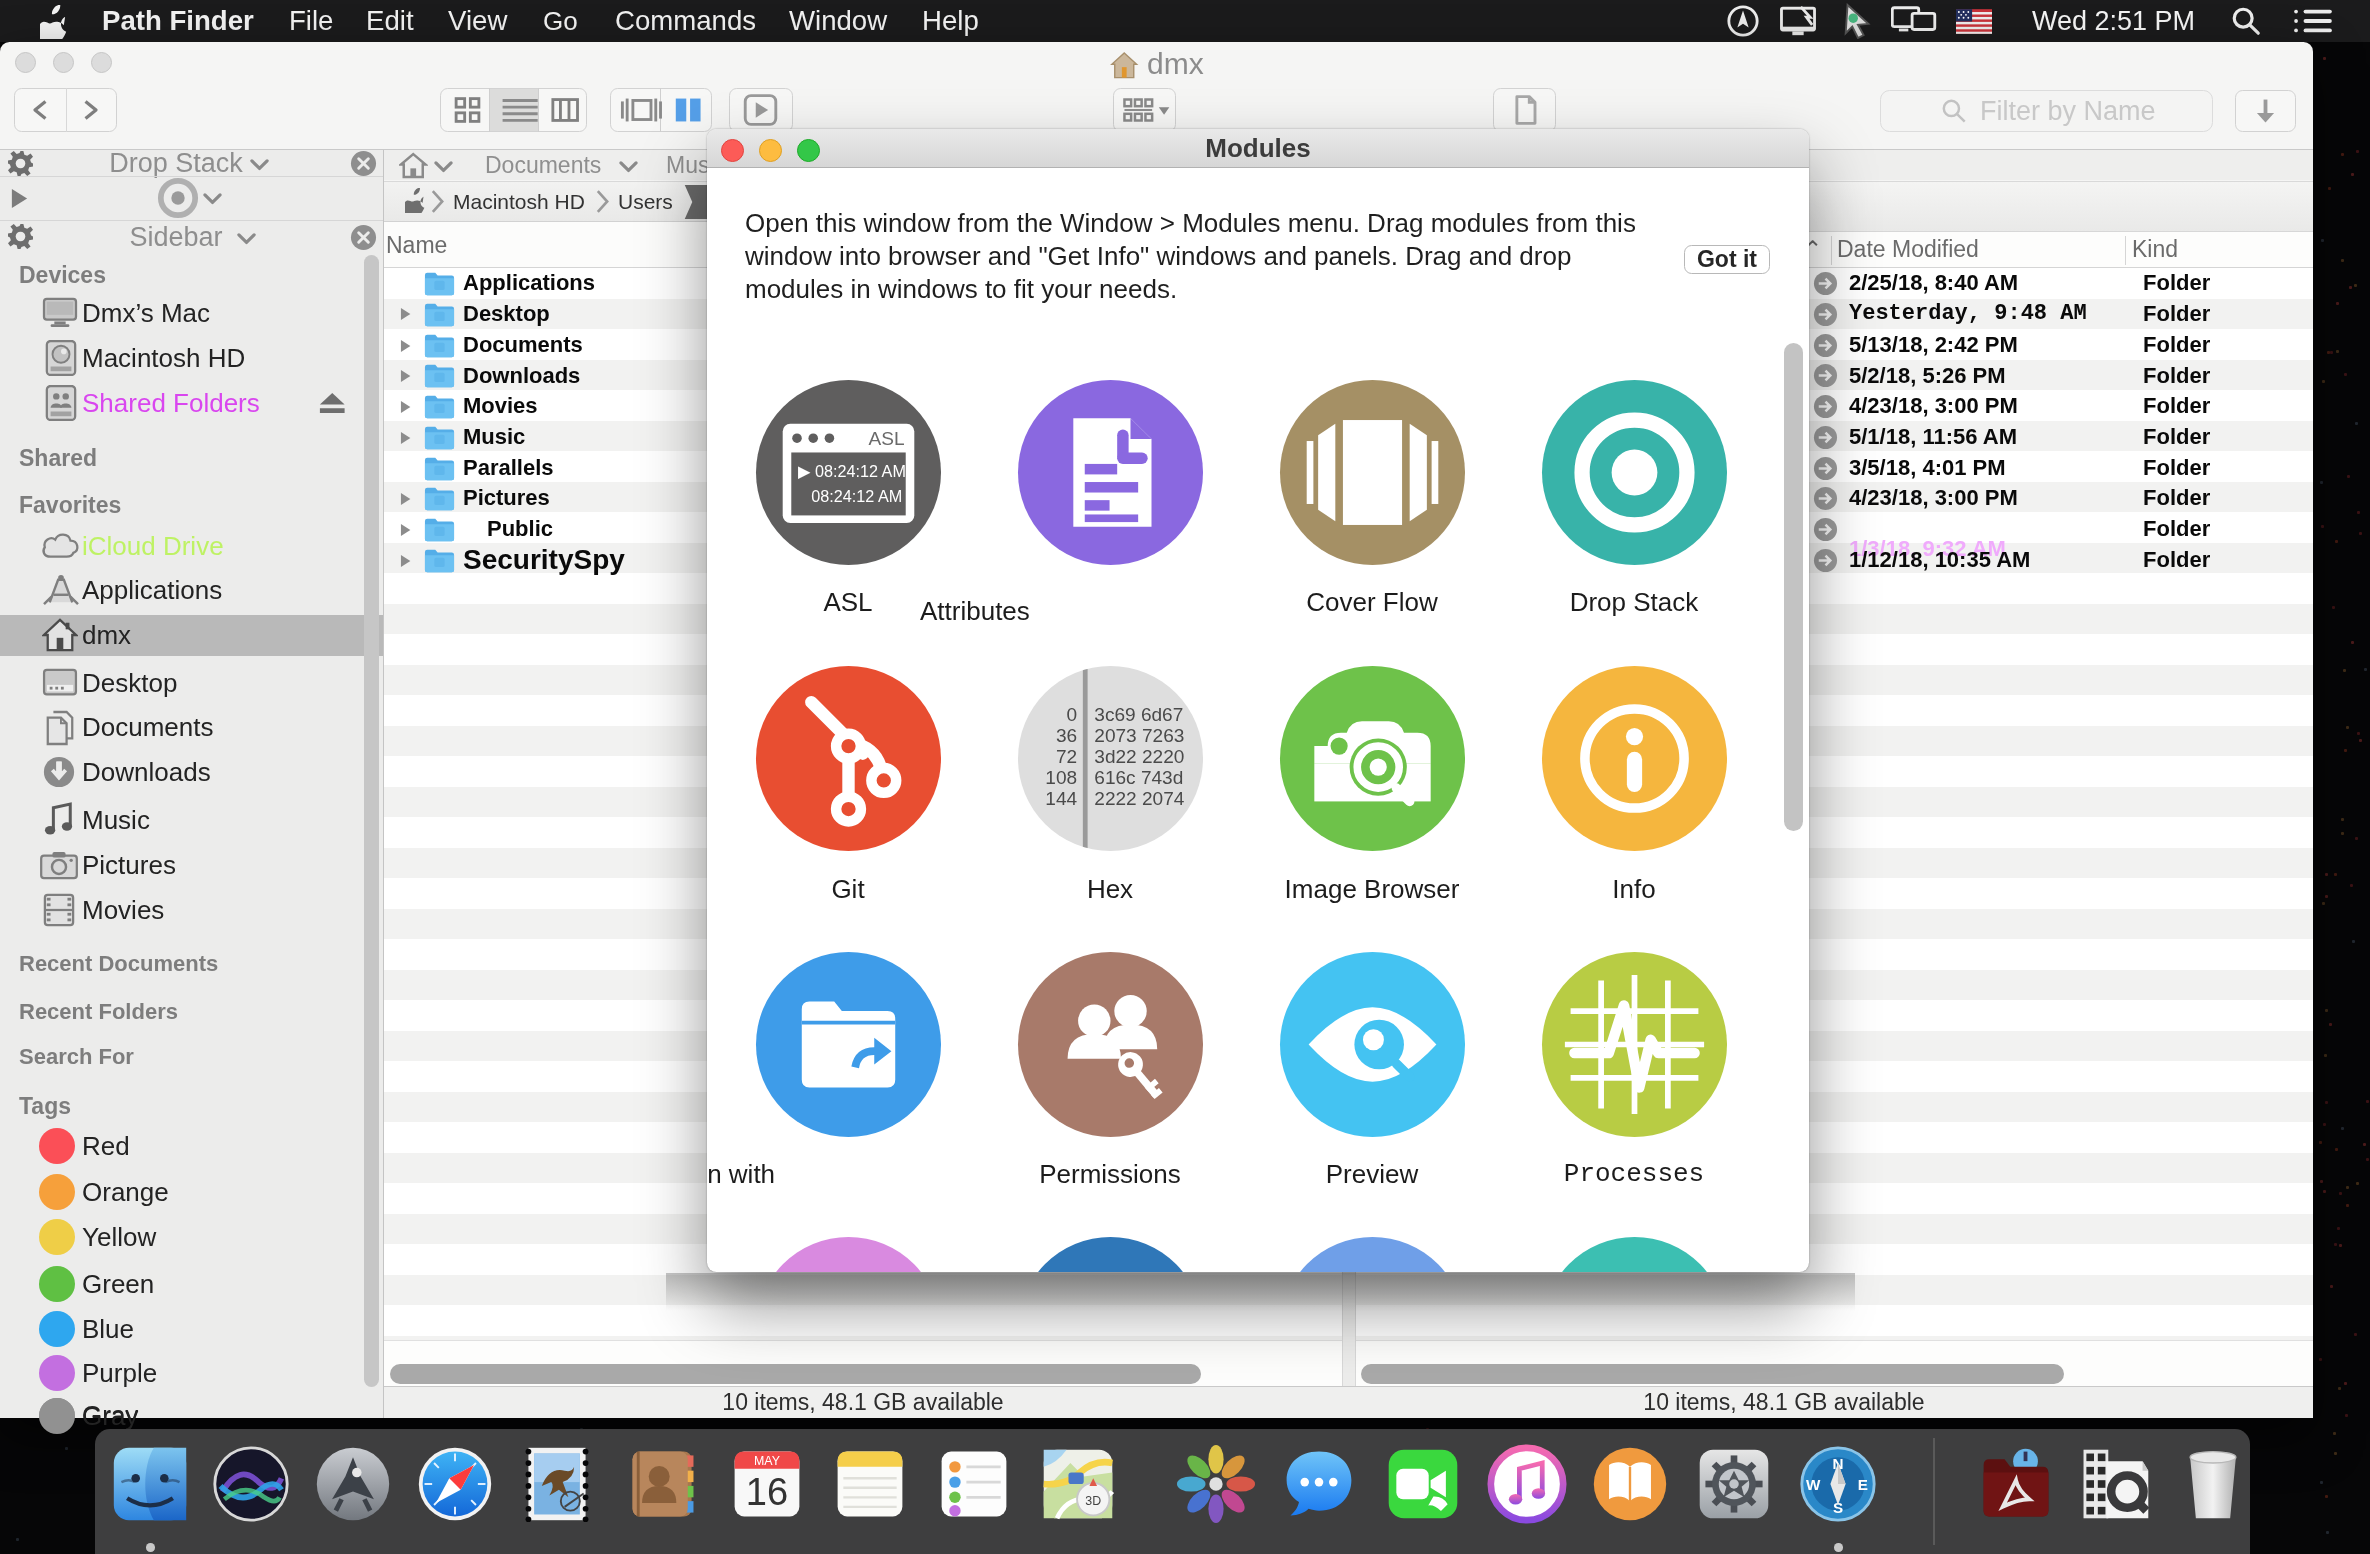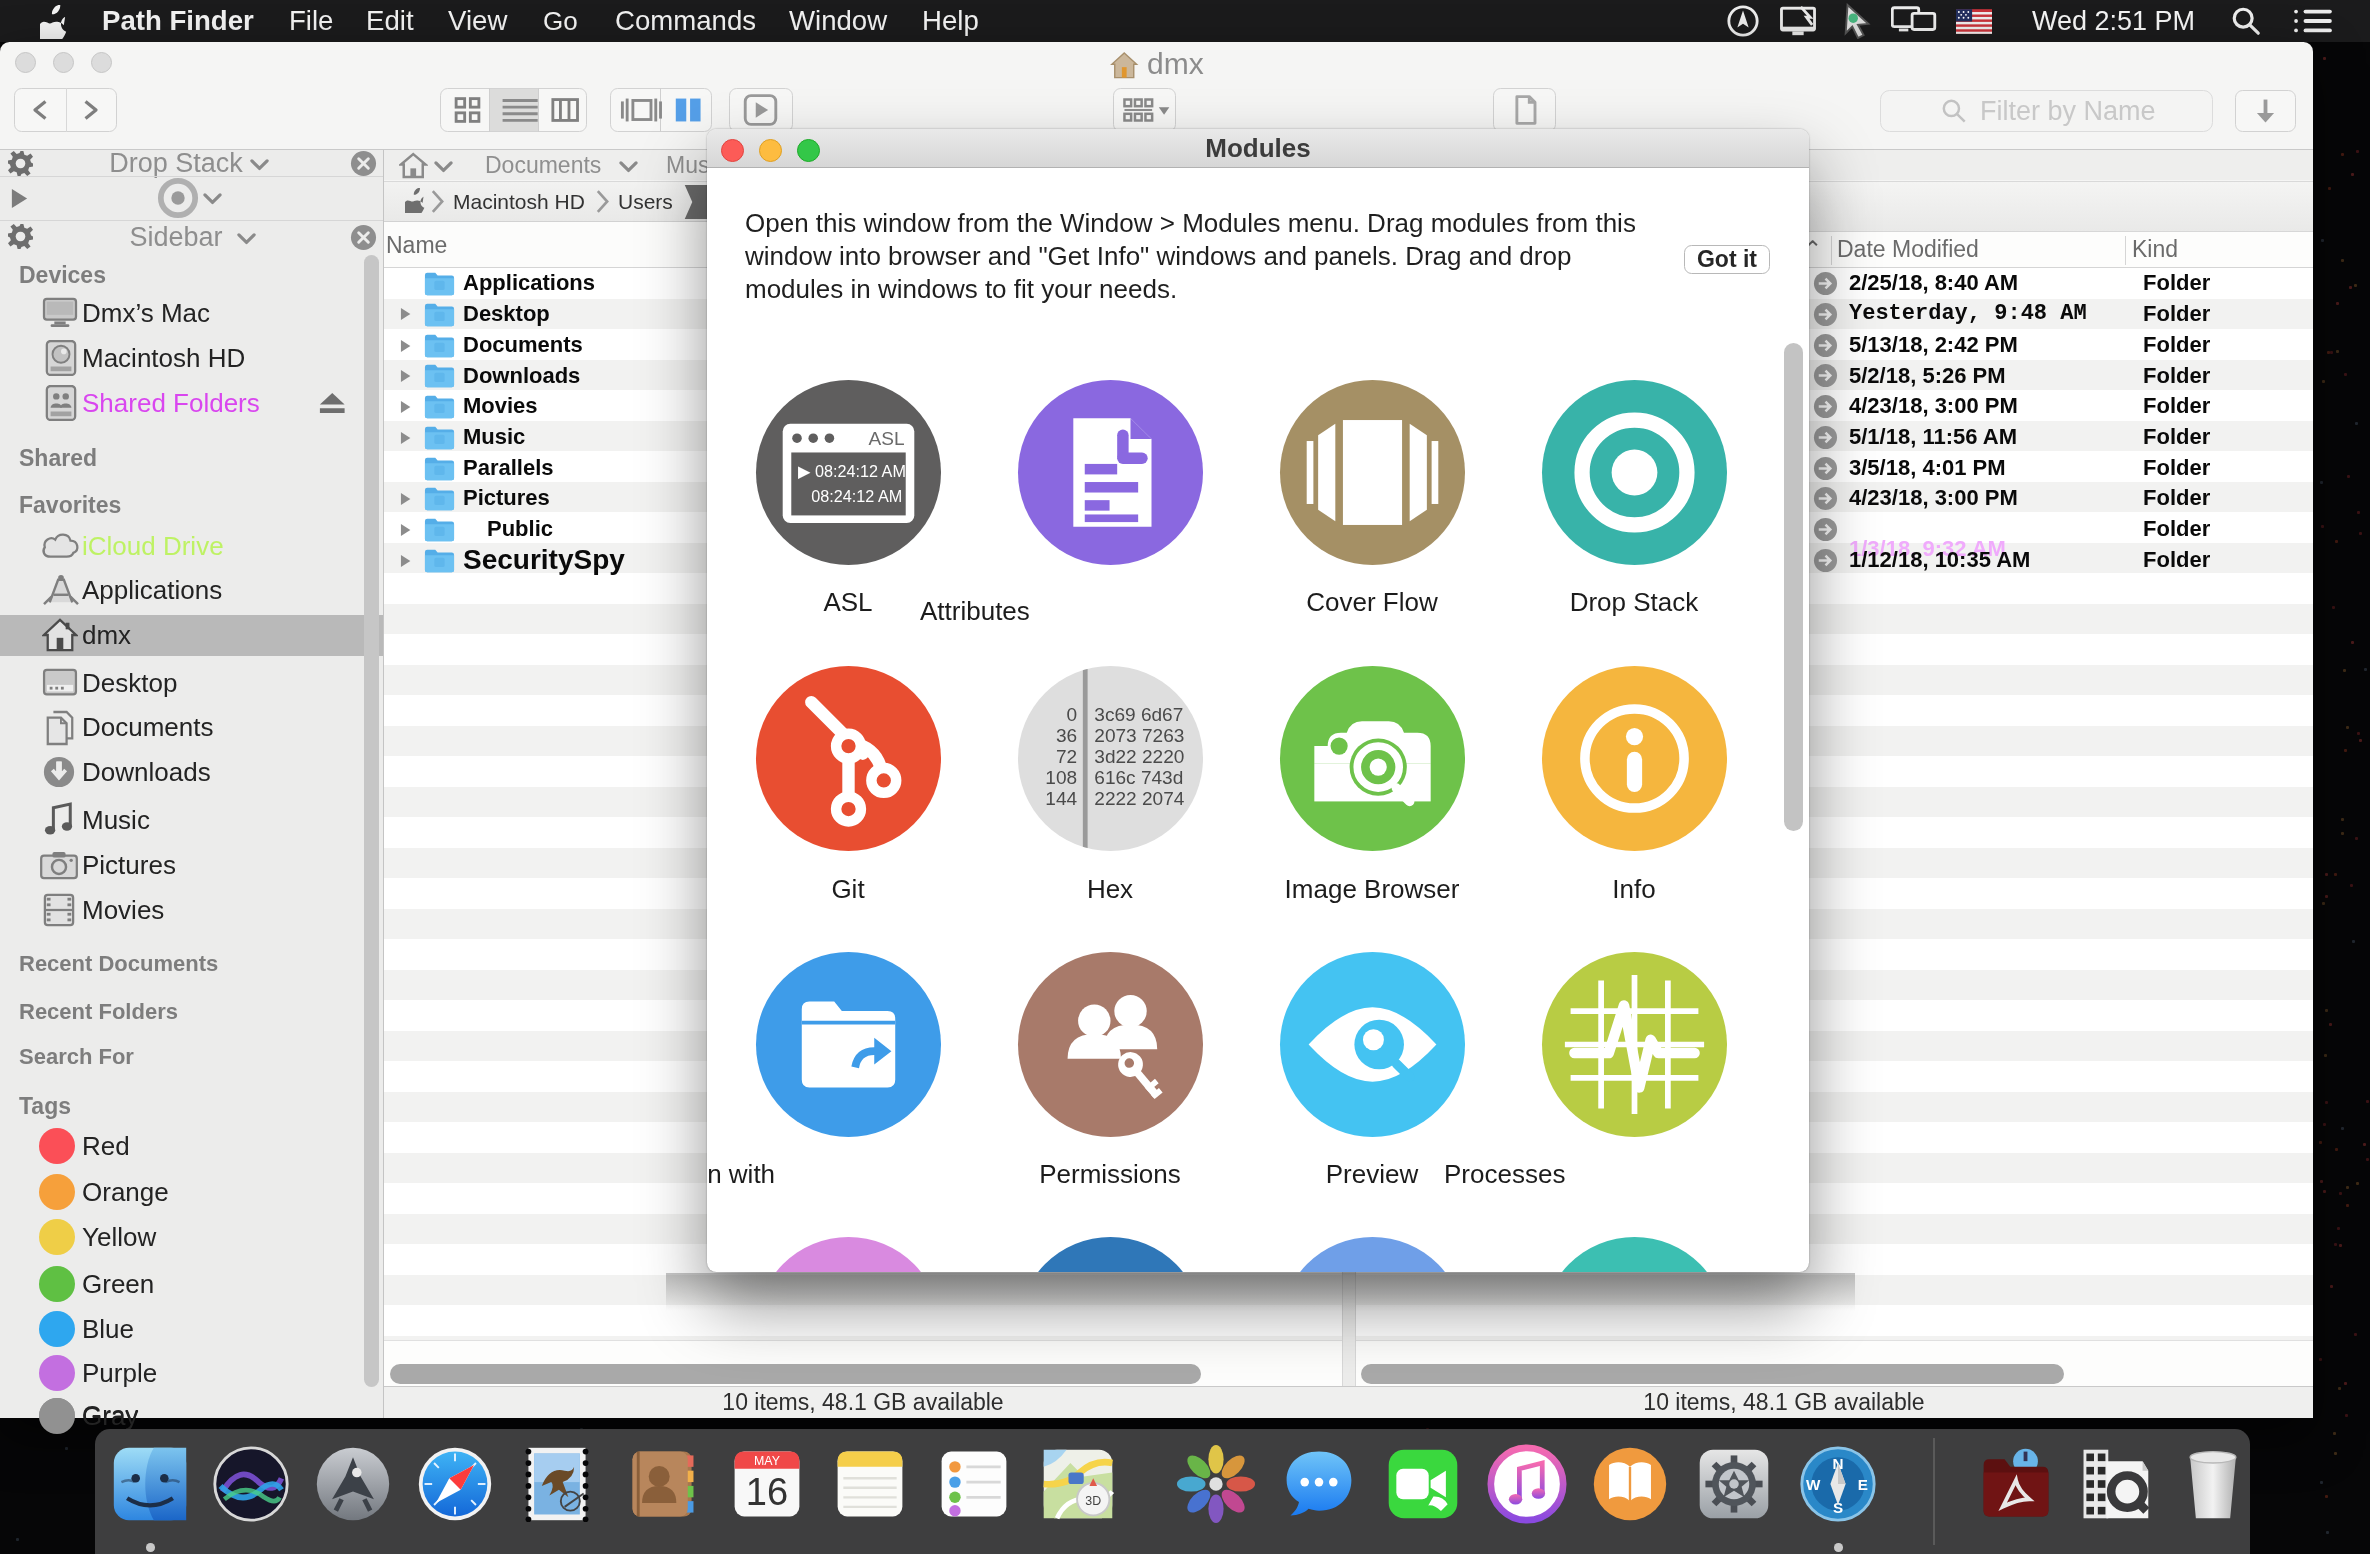--- a/index.html
+++ b/index.html
@@ -773,21 +773,21 @@
 <g stroke="#ffffff" stroke-width="6">
 <line x1="62" y1="30" x2="62" y2="164"></line>
             <line x1="97" y1="24" x2="97" y2="170"></line>
             <line x1="132" y1="30" x2="132" y2="164"></line>
 <line x1="30" y1="62" x2="164" y2="62"></line>
             <line x1="24" y1="97" x2="170" y2="97"></line>
             <line x1="30" y1="132" x2="164" y2="132"></line>
           </g>
 <path d="M34 106 L70 106 L86 56 L102 142 L114 92 L122 106 L160 106" fill="none" stroke="#ffffff" stroke-width="11" stroke-linejoin="round" stroke-linecap="round"></path>
 </svg></div>
-      <div style="position:absolute;left:737px;top:990px;width:380px;height:32px;text-align:left;font-size:26px;color:#1c1c1c;line-height:32px;">Processes</div>
+      <div style="position:absolute;left:737px;top:990px;width:380px;height:32px;text-align:center;font-size:26px;color:#1c1c1c;line-height:32px;font-family:Liberation Mono, monospace;">Processes</div>
       <div style="position:absolute;left:49px;top:1069px;width:185px;height:185px;background:#d98ae0;border-radius:50%;overflow:hidden;"></div>
       <div style="position:absolute;left:311px;top:1069px;width:185px;height:185px;background:#2f77b8;border-radius:50%;overflow:hidden;"></div>
       <div style="position:absolute;left:573px;top:1069px;width:185px;height:185px;background:#6f9fe8;border-radius:50%;overflow:hidden;"></div>
       <div style="position:absolute;left:835px;top:1069px;width:185px;height:185px;background:#3cbfb2;border-radius:50%;overflow:hidden;"></div>
     </div>
 <div style="position:absolute;left:666px;top:1273px;width:1189px;height:38px;background:linear-gradient(rgba(70,70,70,.32),rgba(70,70,70,0));"></div>
 <div style="position:absolute;left:95px;top:1429px;width:2155px;height:126px;background:#3e3e3f;border-radius:15px 15px 0 0;"></div>
 <div style="position:absolute;left:1933px;top:1438px;width:1.9px;height:107px;background:#5a5a5a;"></div>
 <svg width="80" height="80" viewBox="0 0 84 84" style="position:absolute;left:110px;top:1444px;">
       <defs>

